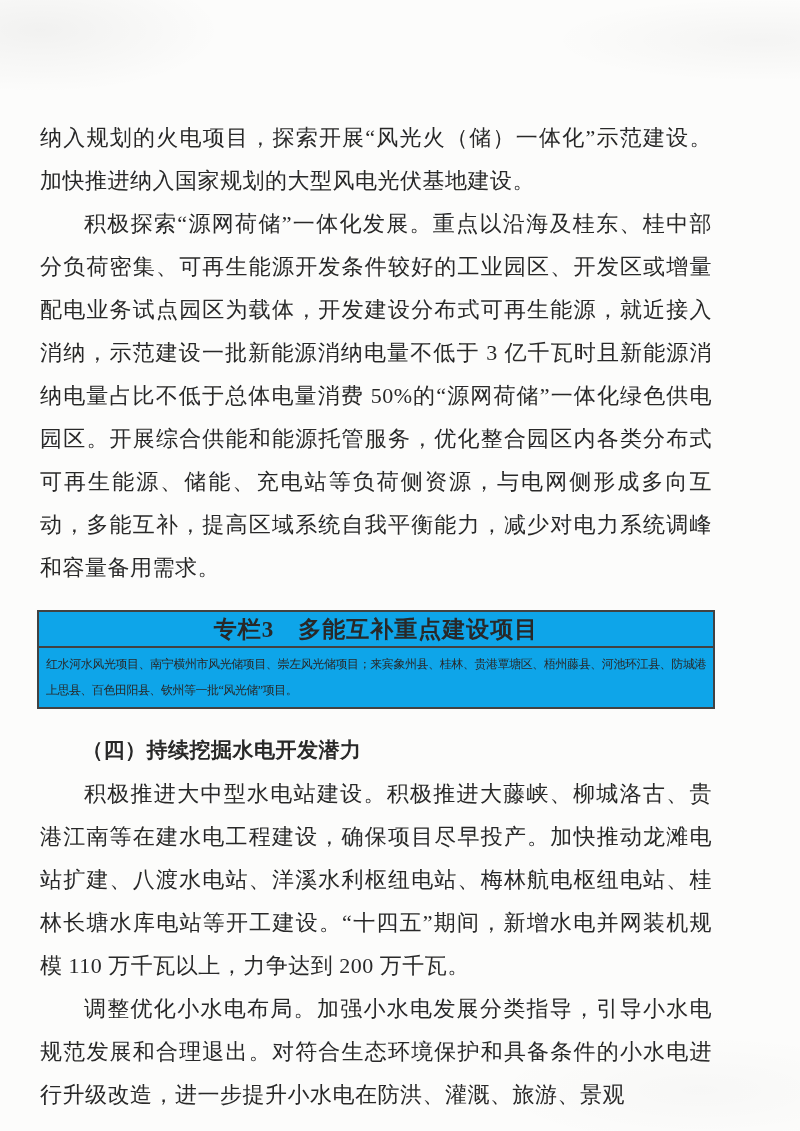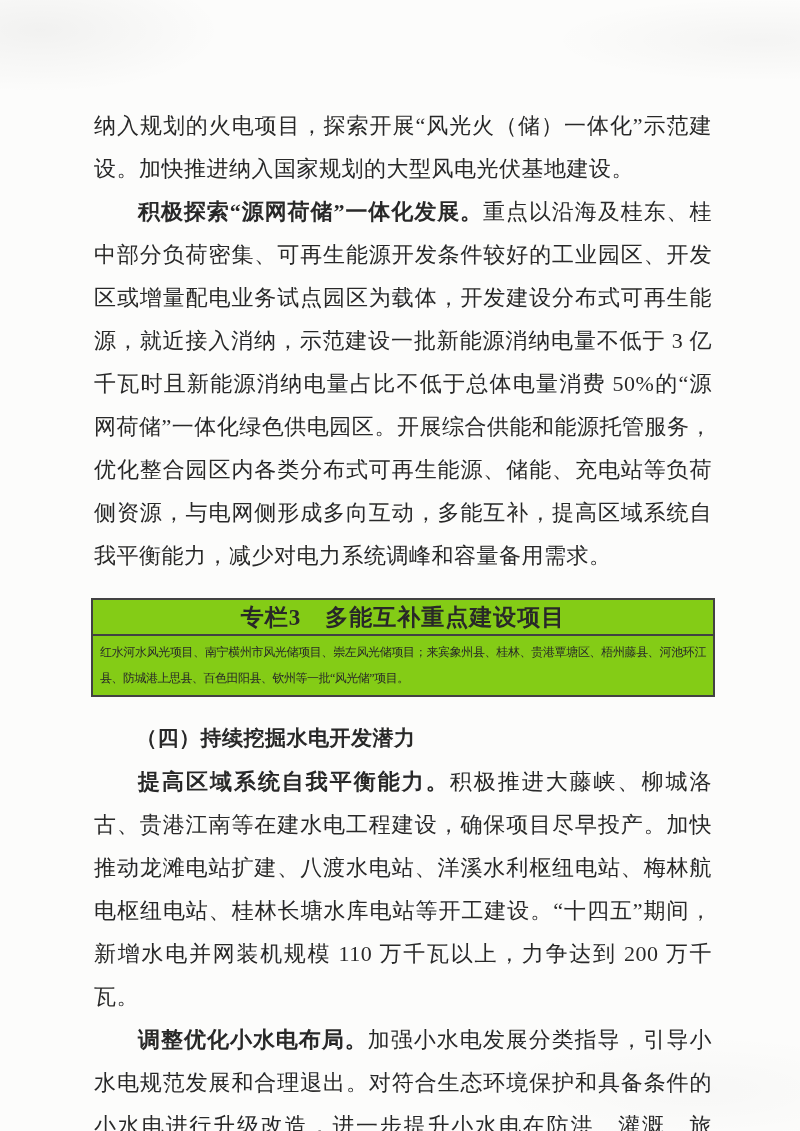--- a/index.html
+++ b/index.html
@@ -15,40 +15,40 @@
   
   .scan-texture {
     position: absolute; inset: 0; pointer-events: none;
     background:
       radial-gradient(ellipse 260px 90px at 40px 30px, rgba(0,0,0,0.045), transparent 70%),
       radial-gradient(ellipse 300px 60px at 760px 40px, rgba(0,0,0,0.03), transparent 70%),
       radial-gradient(ellipse 300px 80px at 700px 1090px, rgba(0,0,0,0.02), transparent 70%);
   }
   .page {
     position: absolute;
-    left: 0; top: 4px;
+    left: 0; top: 16px;
     width: 800px; height: 1114px;
     box-sizing: border-box;
-    padding: 100px 88px 0 94px;
+    padding: 100px 88px 0 40px;
   }
   .par {
     margin: 0;
     font-size: 22px;
     line-height: 43px;
     letter-spacing: 0.5px;
     text-align: justify;
     text-indent: 2em;
     font-weight: 400;
   }
   .par.first-continuation { text-indent: 0; }
-  .par .lead { font-weight: 700; }
+  .par .lead { font-weight: 400; }
   .column-box {
     margin: 21px -3px 20px -3px;
     border: 2px solid #424242;
-    background: #84cc16;
+    background: #0ea5e9;
   }
   .column-box .box-title {
     text-align: center;
     font-weight: 700;
     font-size: 23px;
     line-height: 33px;
     padding: 1px 0 0 0;
     border-bottom: 2px solid #424242;
     letter-spacing: 1px;
   }
@@ -79,17 +79,17 @@
 
   <p class="par"><span class="lead">积极探索“源网荷储”一体化发展。</span><span>重点以沿海及桂东、桂中部分负荷密集、可再生能源开发条件较好的工业园区、开发区或增量配电业务试点园区为载体，开发建设分布式可再生能源，就近接入消纳，示范建设一批新能源消纳电量不低于 3 亿千瓦时且新能源消纳电量占比不低于总体电量消费 50%的“源网荷储”一体化绿色供电园区。开展综合供能和能源托管服务，优化整合园区内各类分布式可再生能源、储能、充电站等负荷侧资源，与电网侧形成多向互动，多能互补，提高区域系统自我平衡能力，减少对电力系统调峰和容量备用需求。</span></p>
 
   <div class="column-box">
     <div class="box-title">专栏3　多能互补重点建设项目</div>
     <div class="box-body">红水河水风光项目、南宁横州市风光储项目、崇左风光储项目；来宾象州县、桂林、贵港覃塘区、梧州藤县、河池环江县、防城港上思县、百色田阳县、钦州等一批“风光储”项目。</div>
   </div>
 
   <h3 class="section-heading">（四）持续挖掘水电开发潜力</h3>
 
-  <p class="par"><span class="lead">提高区域系统自我平衡能力。</span><span>积极推进大藤峡、柳城洛古、贵港江南等在建水电工程建设，确保项目尽早投产。加快推动龙滩电站扩建、八渡水电站、洋溪水利枢纽电站、梅林航电枢纽电站、桂林长塘水库电站等开工建设。“十四五”期间，新增水电并网装机规模 110 万千瓦以上，力争达到 200 万千瓦。</span></p>
+  <p class="par"><span class="lead">积极推进大中型水电站建设。</span><span>积极推进大藤峡、柳城洛古、贵港江南等在建水电工程建设，确保项目尽早投产。加快推动龙滩电站扩建、八渡水电站、洋溪水利枢纽电站、梅林航电枢纽电站、桂林长塘水库电站等开工建设。“十四五”期间，新增水电并网装机规模 110 万千瓦以上，力争达到 200 万千瓦。</span></p>
 
   <p class="par"><span class="lead">调整优化小水电布局。</span><span>加强小水电发展分类指导，引导小水电规范发展和合理退出。对符合生态环境保护和具备条件的小水电进行升级改造，进一步提升小水电在防洪、灌溉、旅游、景观</span></p>
 
 </div>
 
 </body></html>

